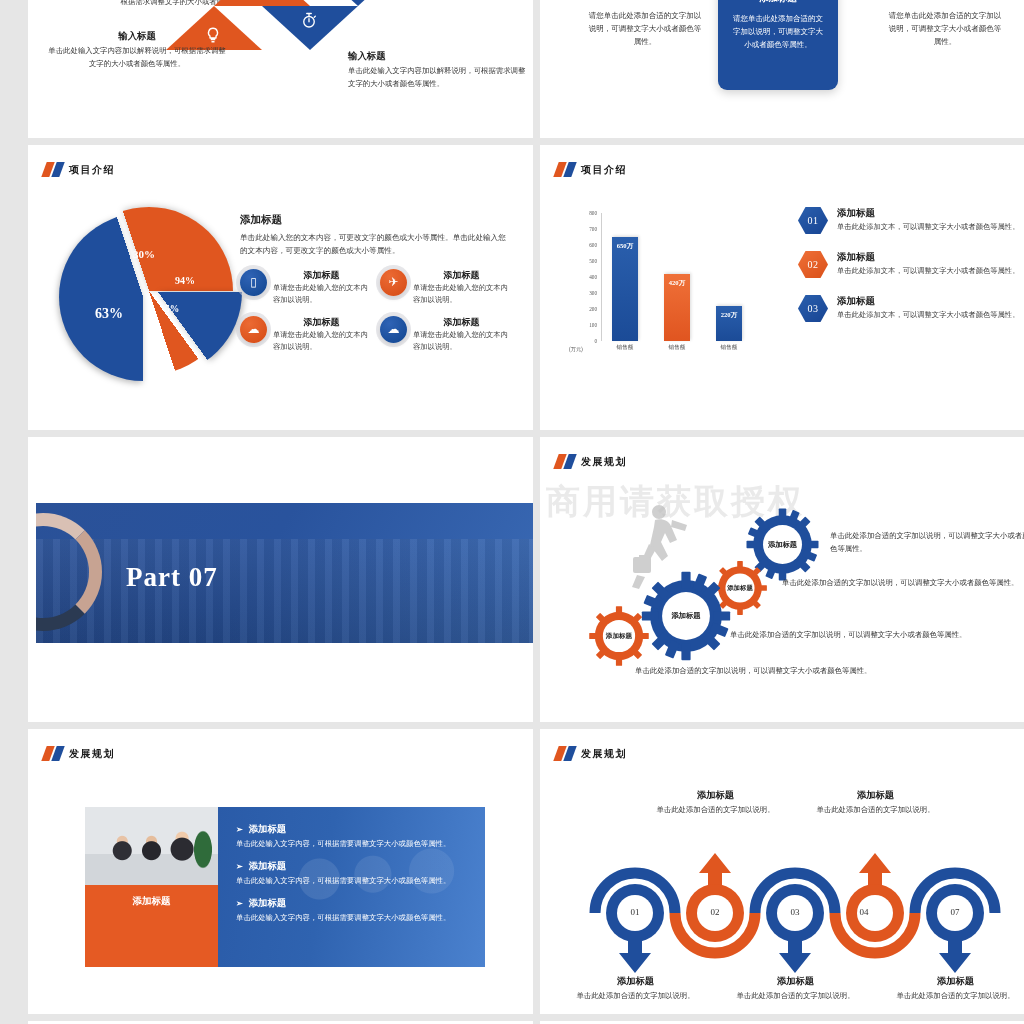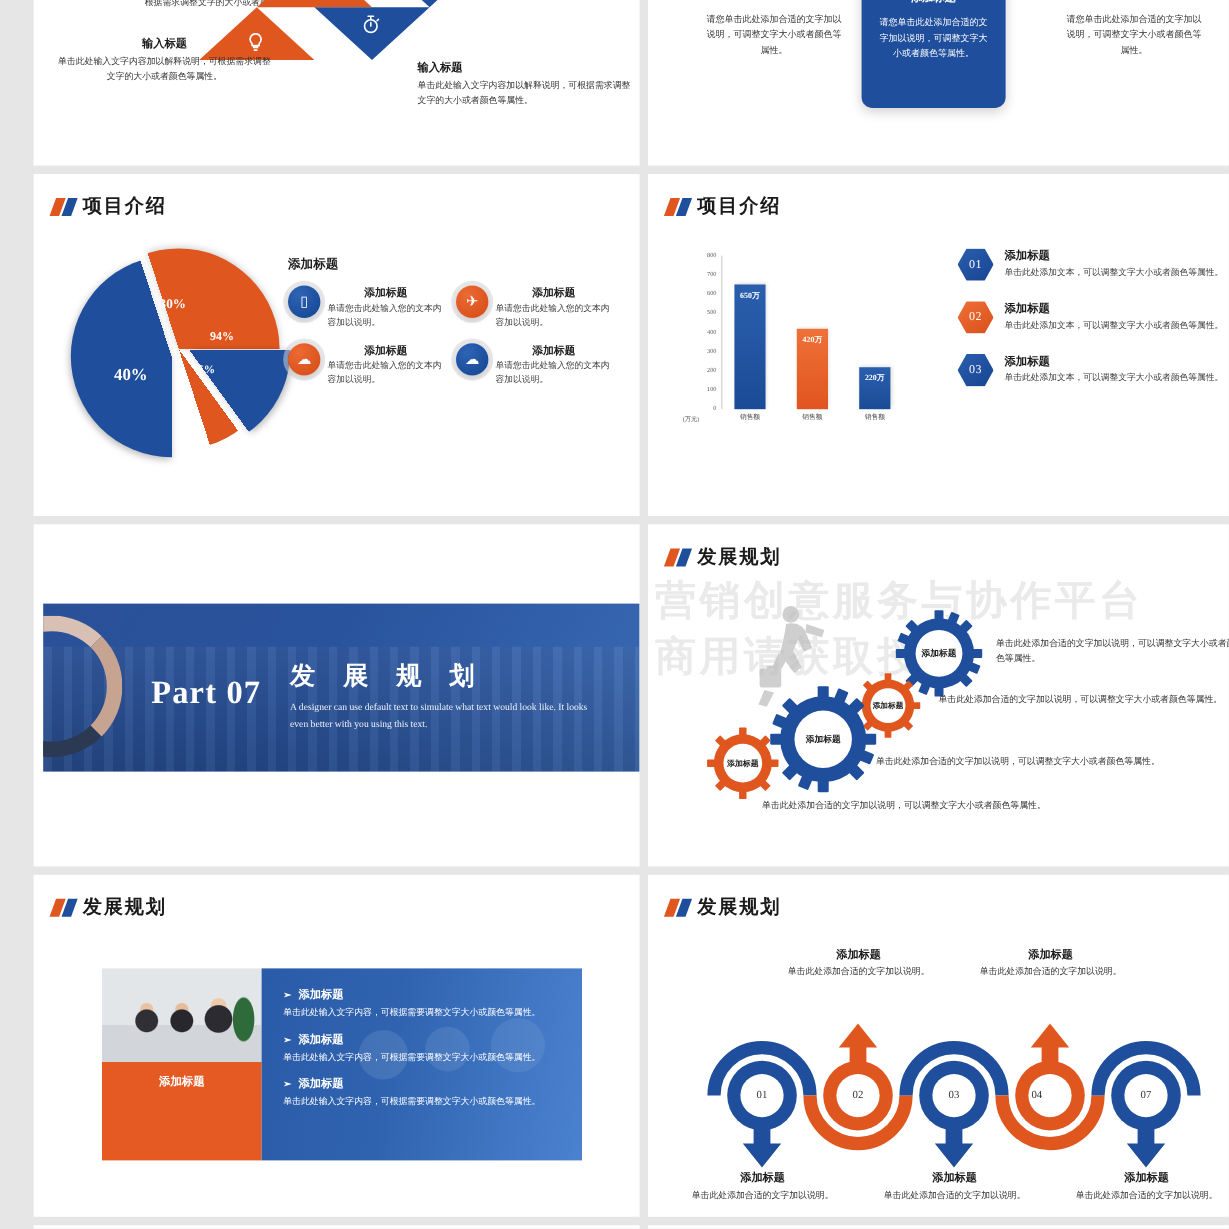--- a/index.html
+++ b/index.html
@@ -26,21 +26,21 @@
   
   .slide.partial-top { align-self:end; }
 
   
   .hdr { position:absolute; left:16px; top:17px; display:flex; align-items:center; gap:7px; }
   .hdr .slashes { display:flex; gap:2px; }
   .slash { width:8px; height:15px; transform:skewX(-20deg); }
   .slash.o { background:#E0561F; }
   .slash.b { background:#1F4E9C; }
   .hdr .htxt {
-    font-size:16px; font-weight:bold; color:#1a1a1a; letter-spacing:1.5px;
+    font-size:10px; font-weight:bold; color:#1a1a1a; letter-spacing:1.5px;
     font-family:Liberation Serif, serif;
   }
 
   .cn { font-family:"Liberation Serif", serif; }
 
   
   .pie-wrap { position:absolute; left:37px; top:62px; width:175px; height:175px; }
   .pie-slice { position:absolute; }
   .pie-lbl { position:absolute; color:#fff; font-weight:bold; }
 
@@ -255,25 +255,26 @@
       <div class="pie-slice" style="left:0;top:0;width:168px;height:168px;border-radius:50%;
                   background:conic-gradient(from 144deg, #E0561F 0deg 18deg, transparent 18deg 360deg);"></div>
 
       <div class="pie-slice" style="left:9px;top:1px;width:168px;height:168px;border-radius:50%;
                   background:conic-gradient(from 90deg, #1F4E9C 0deg 54deg, transparent 54deg 360deg);
                   filter:drop-shadow(2px 1px 3px rgba(0,0,0,.28));"></div>
 
       <div class="pie-lbl" style="left:68px;top:41px;font-size:11px;">30%</div>
       <div class="pie-lbl" style="left:110px;top:68px;font-size:10px;">94%</div>
       <div class="pie-lbl" style="left:100px;top:97px;font-size:9.5px;">5%</div>
-      <div class="pie-lbl" style="left:30px;top:99px;font-size:14px;">40%</div>
+      <div class="pie-lbl" style="left:30px;top:99px;font-size:14px;">63%</div>
     </div>
 
     <div class="pie-right">
       <div class="h1 cn">添加标题</div>
+      <div class="p cn">单击此处输入您的文本内容，可更改文字的颜色或大小等属性。单击此处输入您的文本内容，可更改文字的颜色或大小等属性。</div>
       <div class="ic-grid">
         <div class="ic-item">
           <span class="ic-circ b">▯</span>
           <span class="ic-tx">
               <span class="t cn" style="display:block">添加标题</span>
               <span class="d cn" style="display:block">单请您击此处输入您的文本内容加以说明。</span>
             </span>
         </div>
         <div class="ic-item">
           <span class="ic-circ o">✈</span>
@@ -370,39 +371,34 @@
   <div class="slide divider-slide">
     <div class="wm">
       <span class="ring"></span>
       <span>千图</span>
       <span style="margin-left:10px;font-size:60px;">|</span>
     </div>
     <div class="band">
       <div class="band-ring"></div>
       <div class="band-txt">
         <div class="p03">Part 07</div>
-        <div>
-          <div class="p03cn cn">发 展 规 划</div>
-          <div class="p03en">A designer can use default text to simulate what text would look like. It looks even better with you using this text.</div>
-        </div>
       </div>
     </div>
   </div>
 
   <div class="slide">
     <div class="hdr">
       <span class="slashes">
         <span class="slash o"></span>
           <span class="slash b"></span>
       </span>
       <span class="htxt cn">发展规划</span>
     </div>
 
     <div class="gear-wm cn">
-      <div>营销创意服务与协作平台</div>
       <div>商用请获取授权</div>
     </div>
 
     <svg class="runner" viewBox="0 0 70 100">
       <g fill="#bfbfbf">
         <circle cx="34" cy="13" r="7"></circle>
         <path d="M30 21c7-2 14 1 16 6l6 14-7 3-5-10-4 9 7 14-6 5-12-16 4-18z"></path>
         <path d="M24 45l-8 18 6 3 9-16z"></path>
         <path d="M46 28l14 4 2-6-15-5z"></path>
         <rect x="8" y="58" width="18" height="16" rx="2"></rect>

